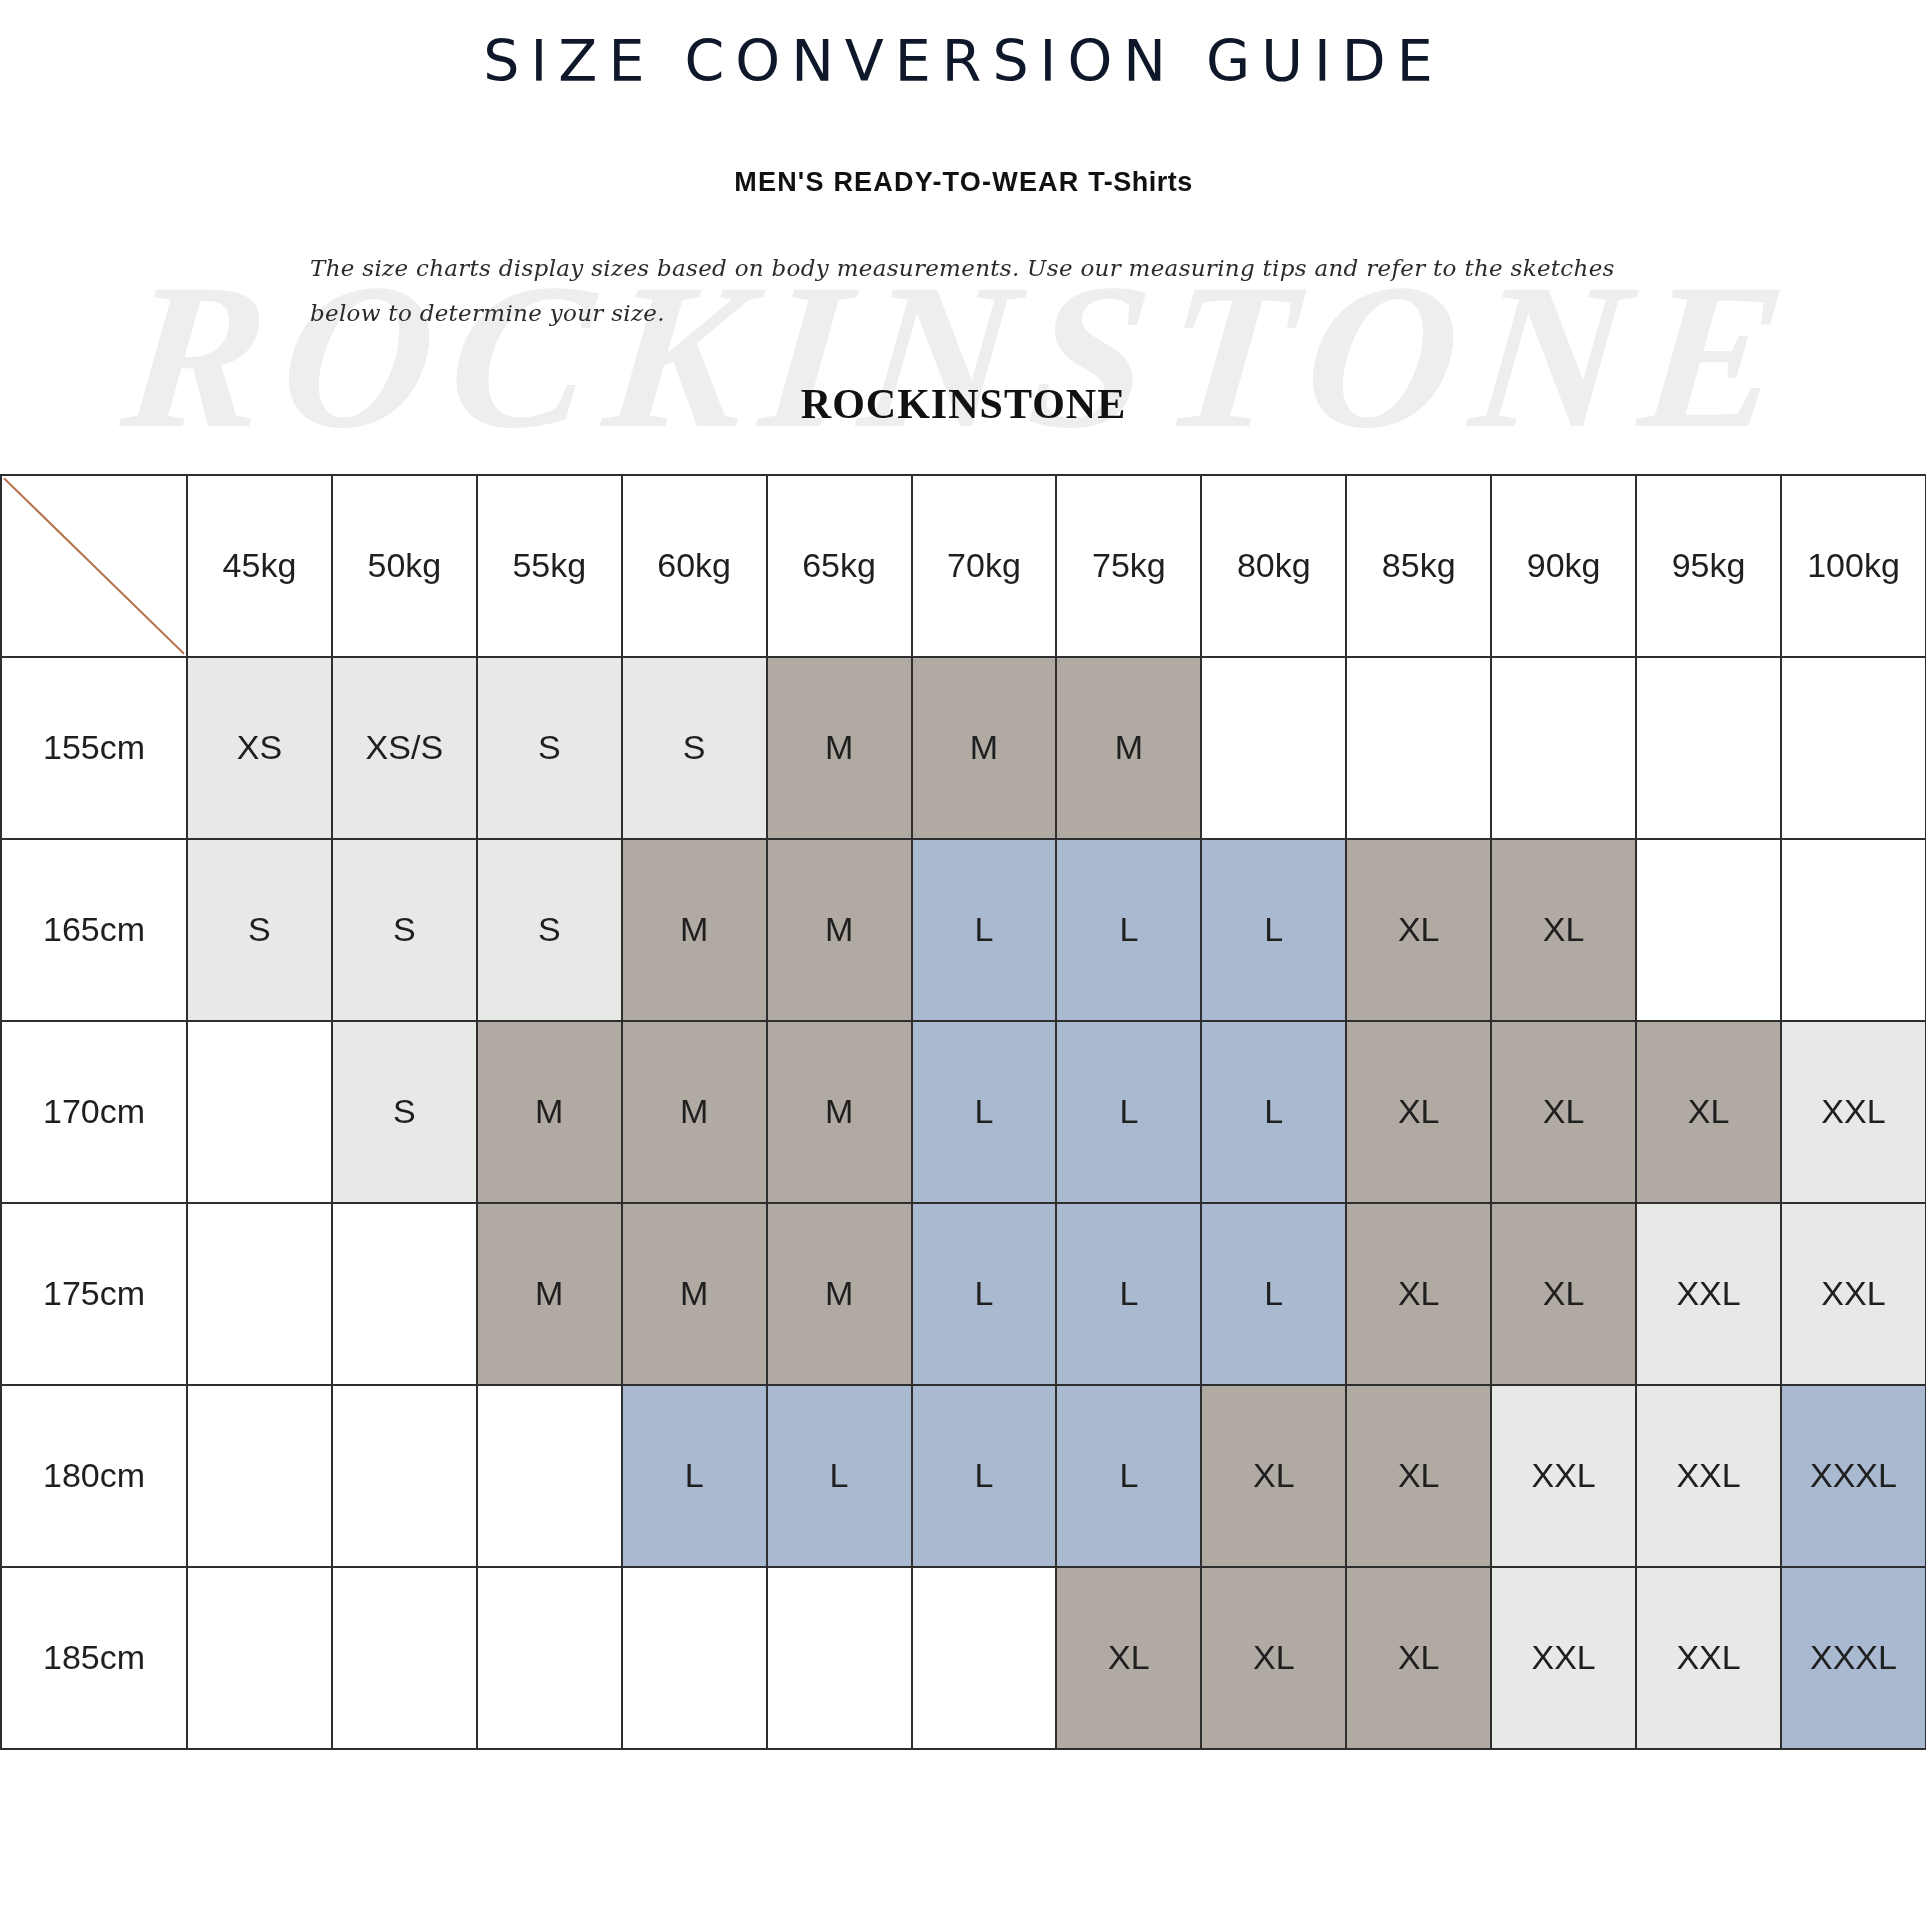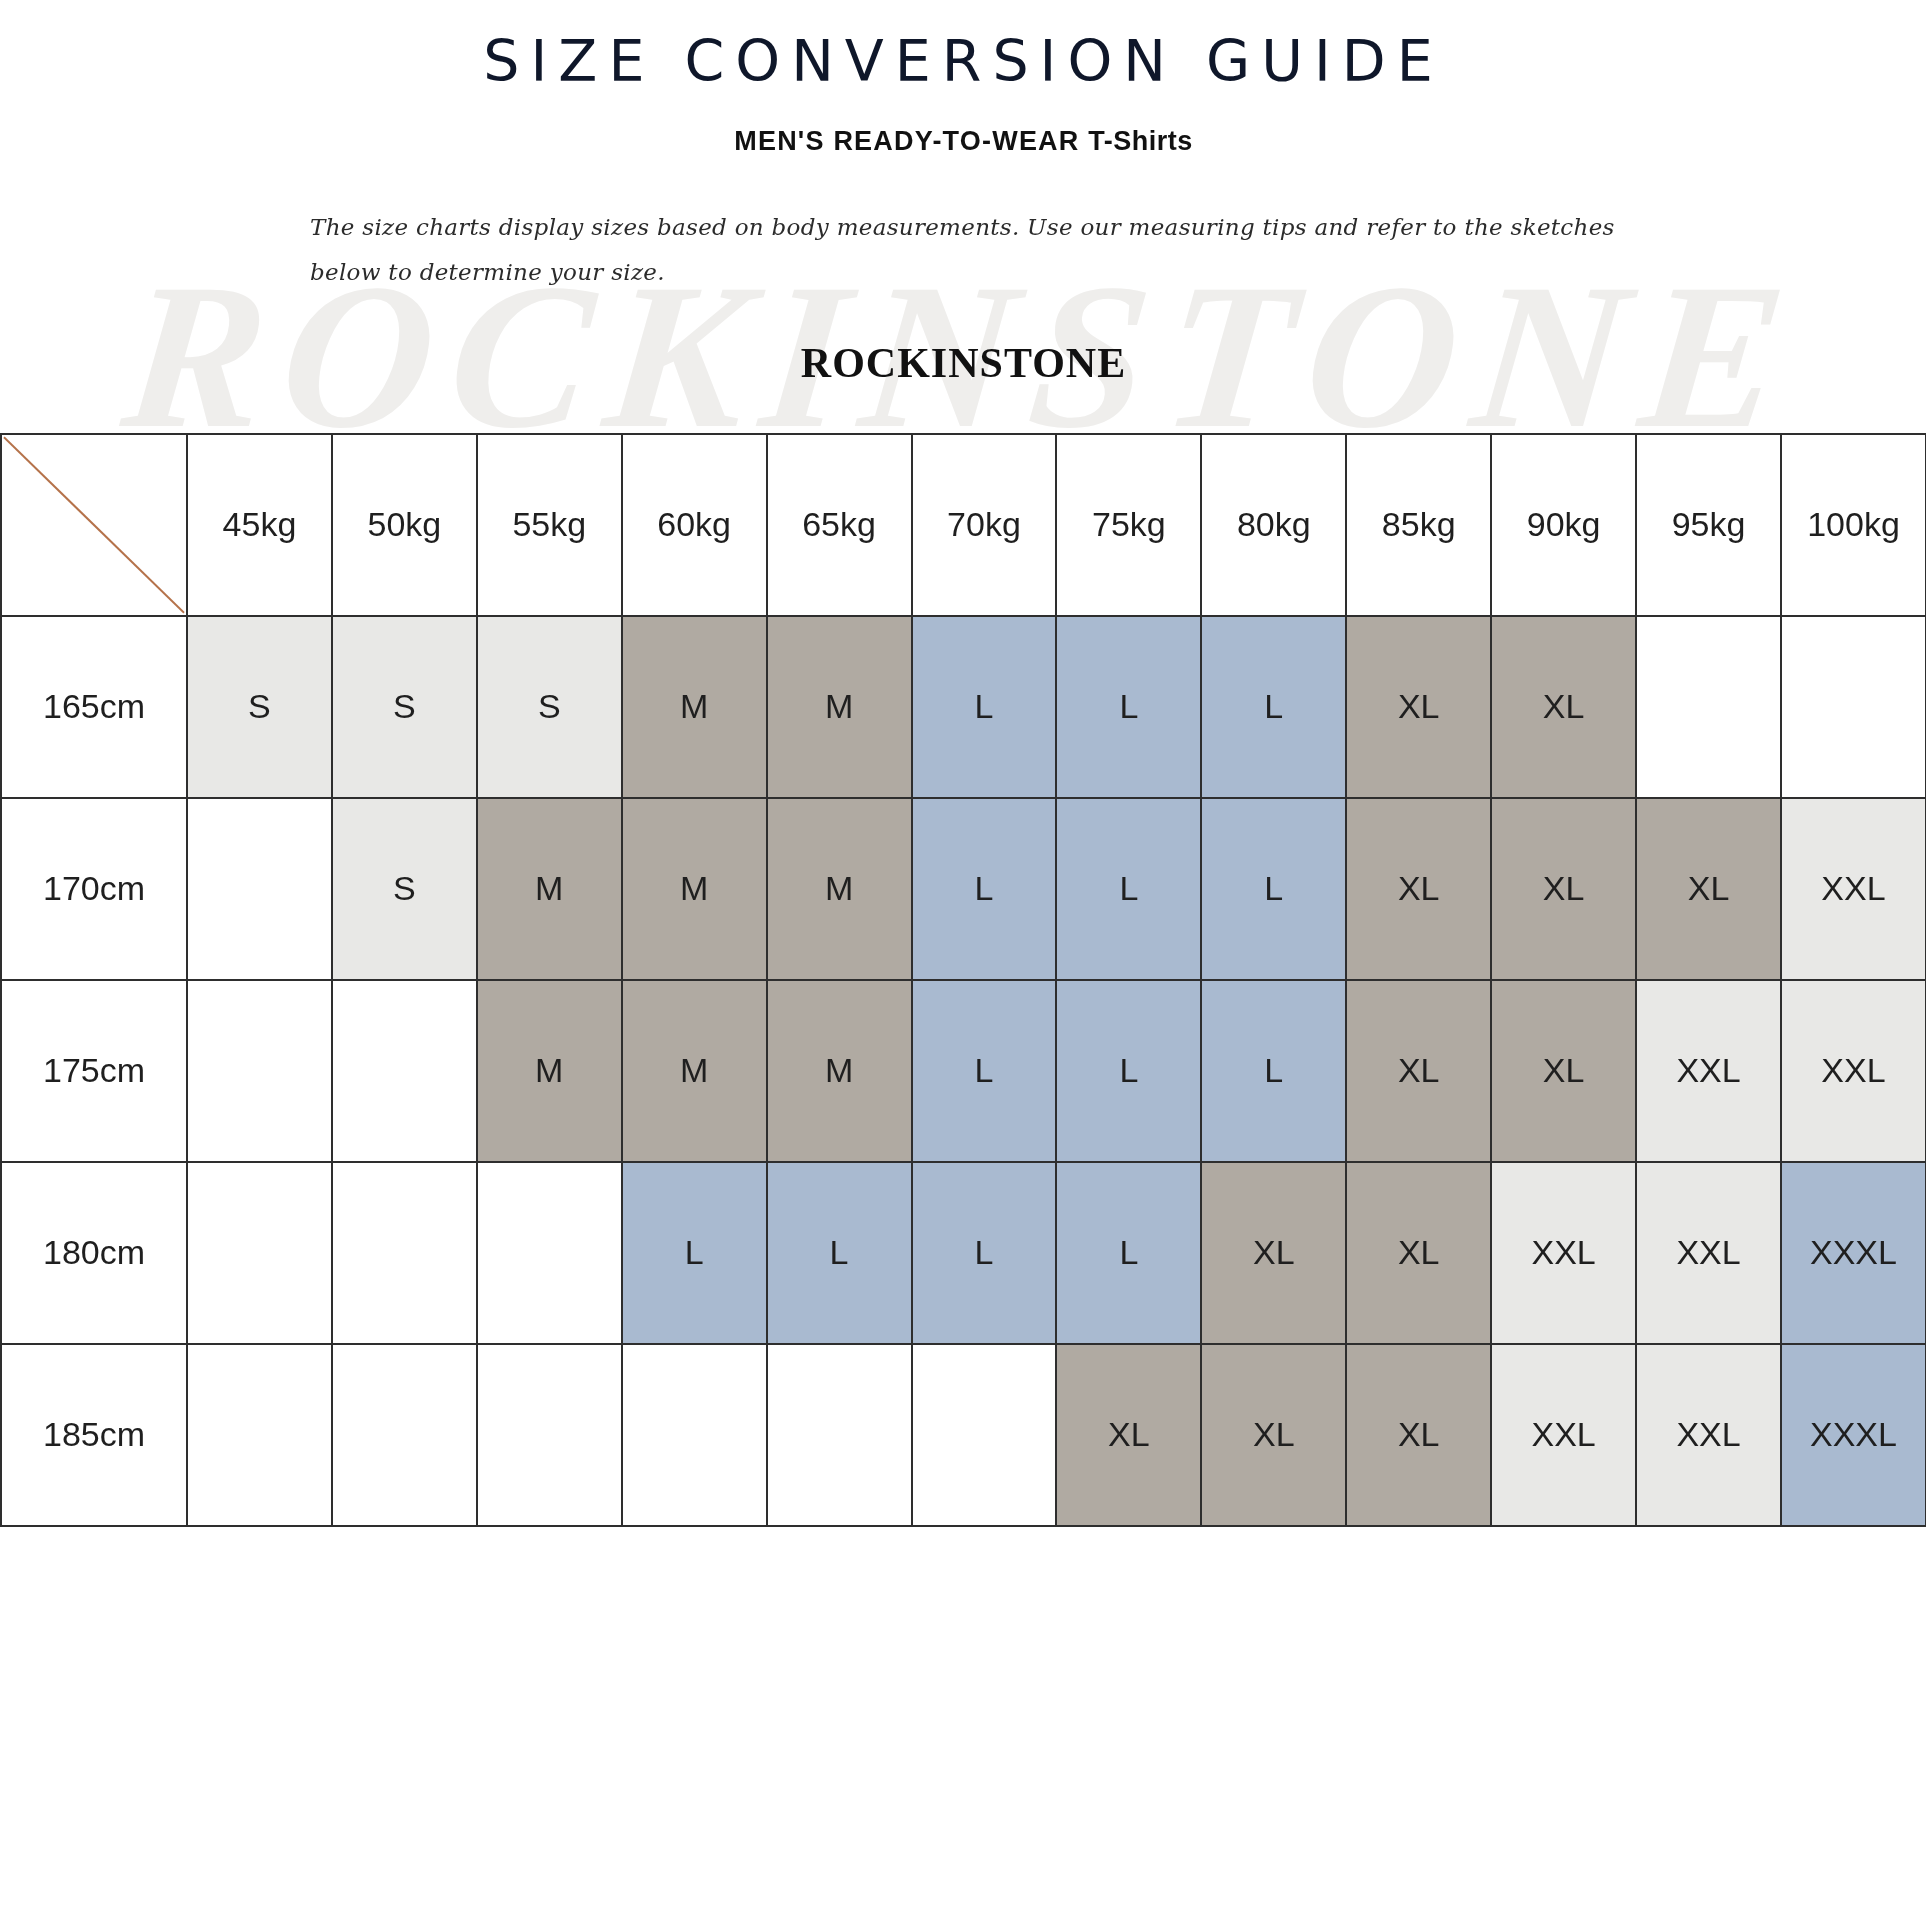--- a/index.html
+++ b/index.html
@@ -47,21 +47,21 @@
     text-align: center;
     font-size: 57px;
     font-weight: 400;
     letter-spacing: 11px;
     margin: 28px 0 0 0;
     color: #0f172a;
     font-family: "DejaVu Sans", sans-serif;
   }
   .subtitle {
     text-align: center;
-    margin-top: 32px;
+    margin-top: 73px;
     font-size: 27px;
     font-weight: 700;
     letter-spacing: 1.2px;
     color: #111;
   }
   .subtitle .cat {
     letter-spacing: 0.5px;
   }
   .description {
     margin: 48px auto 0 auto;
@@ -159,20 +159,35 @@
           <td class="head">65kg</td>
           <td class="head">70kg</td>
           <td class="head">75kg</td>
           <td class="head">80kg</td>
           <td class="head">85kg</td>
           <td class="head">90kg</td>
           <td class="head">95kg</td>
           <td class="head">100kg</td>
         </tr>
 
+    <tr>
+          <td class="rowhead">155cm</td>
+          <td class="c-light">XS</td>
+          <td class="c-light">XS/S</td>
+          <td class="c-light">S</td>
+          <td class="c-light">S</td>
+          <td class="c-gray">M</td>
+          <td class="c-gray">M</td>
+          <td class="c-gray">M</td>
+          <td class="c-empty"></td>
+          <td class="c-empty"></td>
+          <td class="c-empty"></td>
+          <td class="c-empty"></td>
+          <td class="c-empty"></td>
+        </tr>
         <tr>
           <td class="rowhead">165cm</td>
           <td class="c-light">S</td>
           <td class="c-light">S</td>
           <td class="c-light">S</td>
           <td class="c-gray">M</td>
           <td class="c-gray">M</td>
           <td class="c-blue">L</td>
           <td class="c-blue">L</td>
           <td class="c-blue">L</td>

